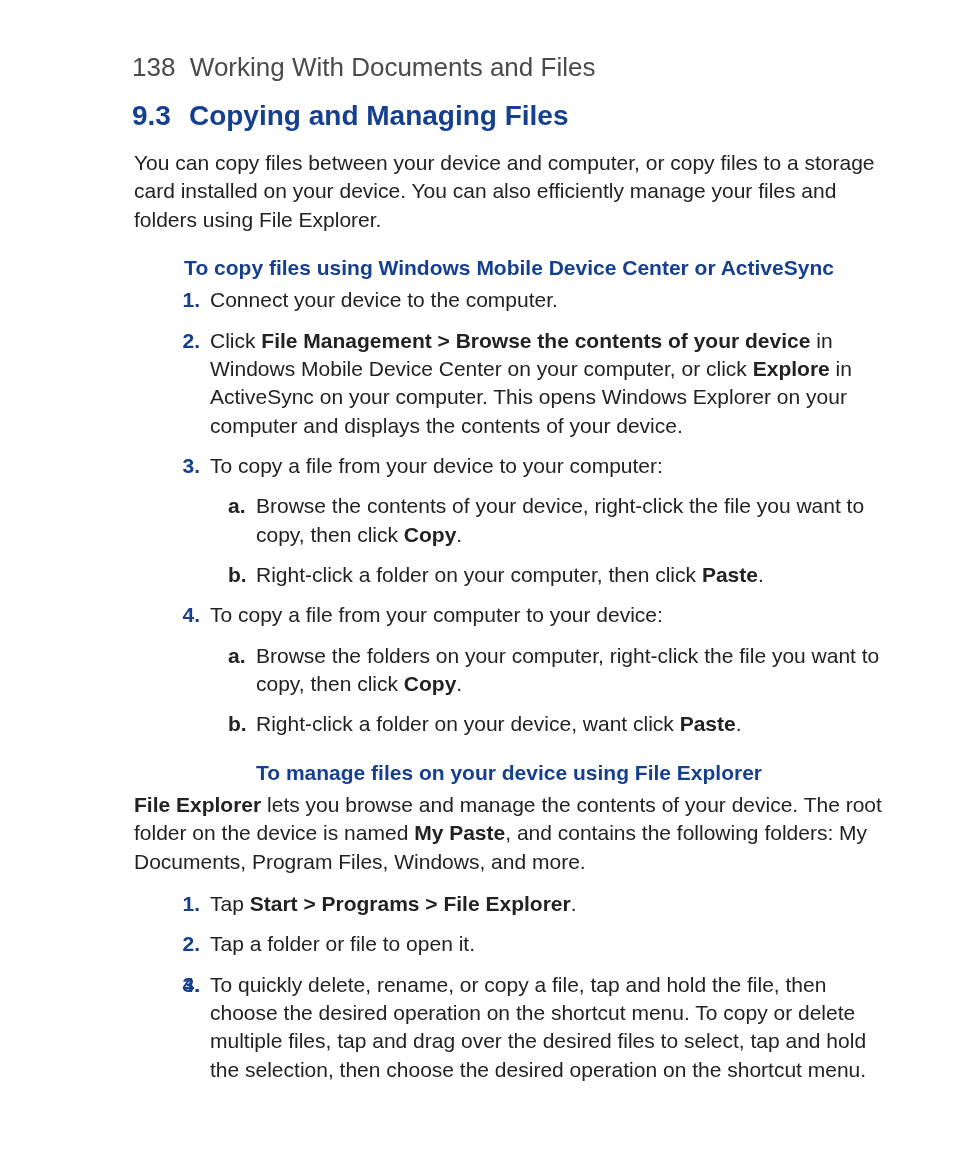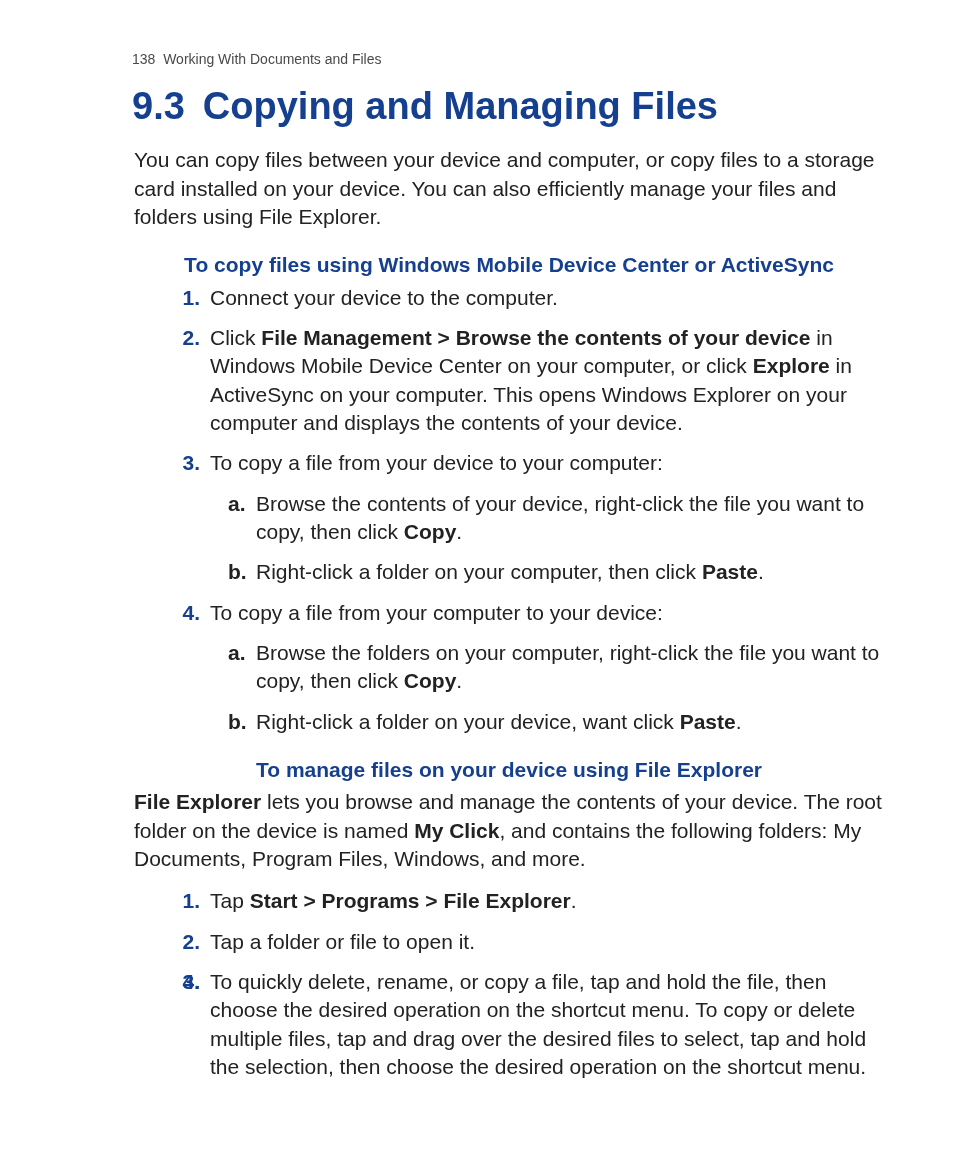--- a/index.html
+++ b/index.html
@@ -14,28 +14,28 @@
     color: #222;
     font-size: 21px;
     line-height: 1.35;
     -webkit-font-smoothing: antialiased;
   }
   .page {
     padding: 40px 50px 50px 50px;
     box-sizing: border-box;
   }
   .header-line {
-    font-size: 14px;
+    font-size: 26px;
     color: #4a4a4a;
     margin: 10px 0 12px 82px;
   }
   .section-heading {
     margin: 0 0 14px 82px;
     font-weight: 700;
-    font-size: 38px;
+    font-size: 28px;
     color: #153f8f;
   }
   .section-heading .num {
     display: inline-block;
     margin-right: 18px;
   }
   .body-copy {
     margin: 0 20px 8px 84px;
   }
   .sub-heading {
@@ -154,21 +154,21 @@
           </span>
         </li>
       </ol>
     </li>
 
   </ol>
 
   <p class="sub-heading">To manage files on your device using File Explorer</p>
 
   <p class="file-explorer-p">
-    <span class="b">File Explorer</span><span> lets you browse and manage the contents of your device. The root folder on the device is named </span><span class="b">My Click</span><span>, and contains the following folders: My Documents, Program Files, Windows, and more.</span>
+    <span class="b">File Explorer</span><span> lets you browse and manage the contents of your device. The root folder on the device is named </span><span class="b">My Paste</span><span>, and contains the following folders: My Documents, Program Files, Windows, and more.</span>
   </p>
 
   <ol class="numbered">
 
     <li>
       <span class="marker">1.</span>
       <span>
         <span>Tap </span><span class="b">Start &gt; Programs &gt; File Explorer</span><span>.</span>
       </span>
     </li>

